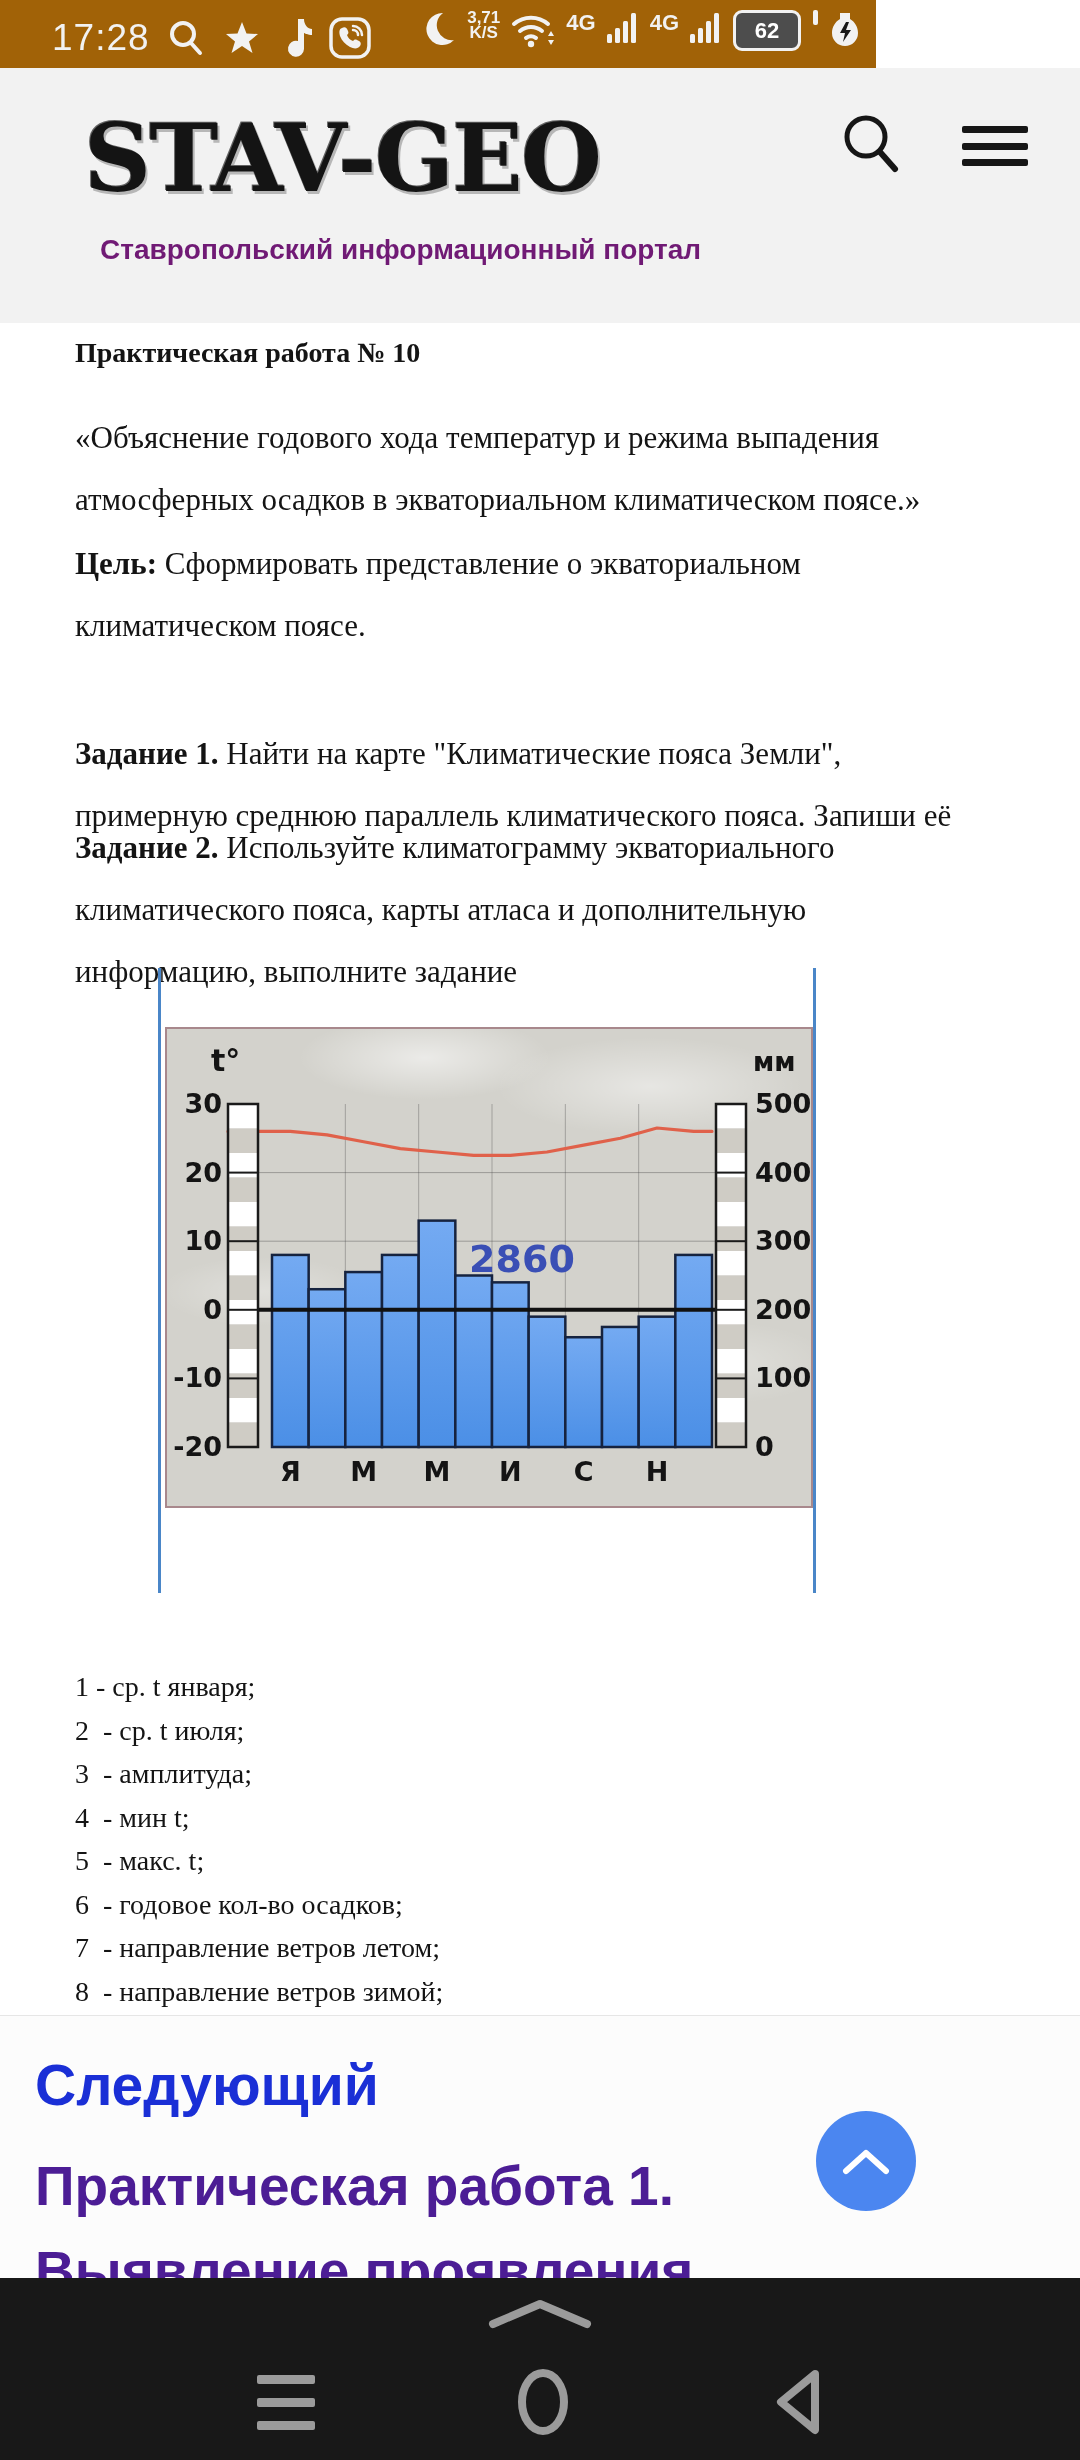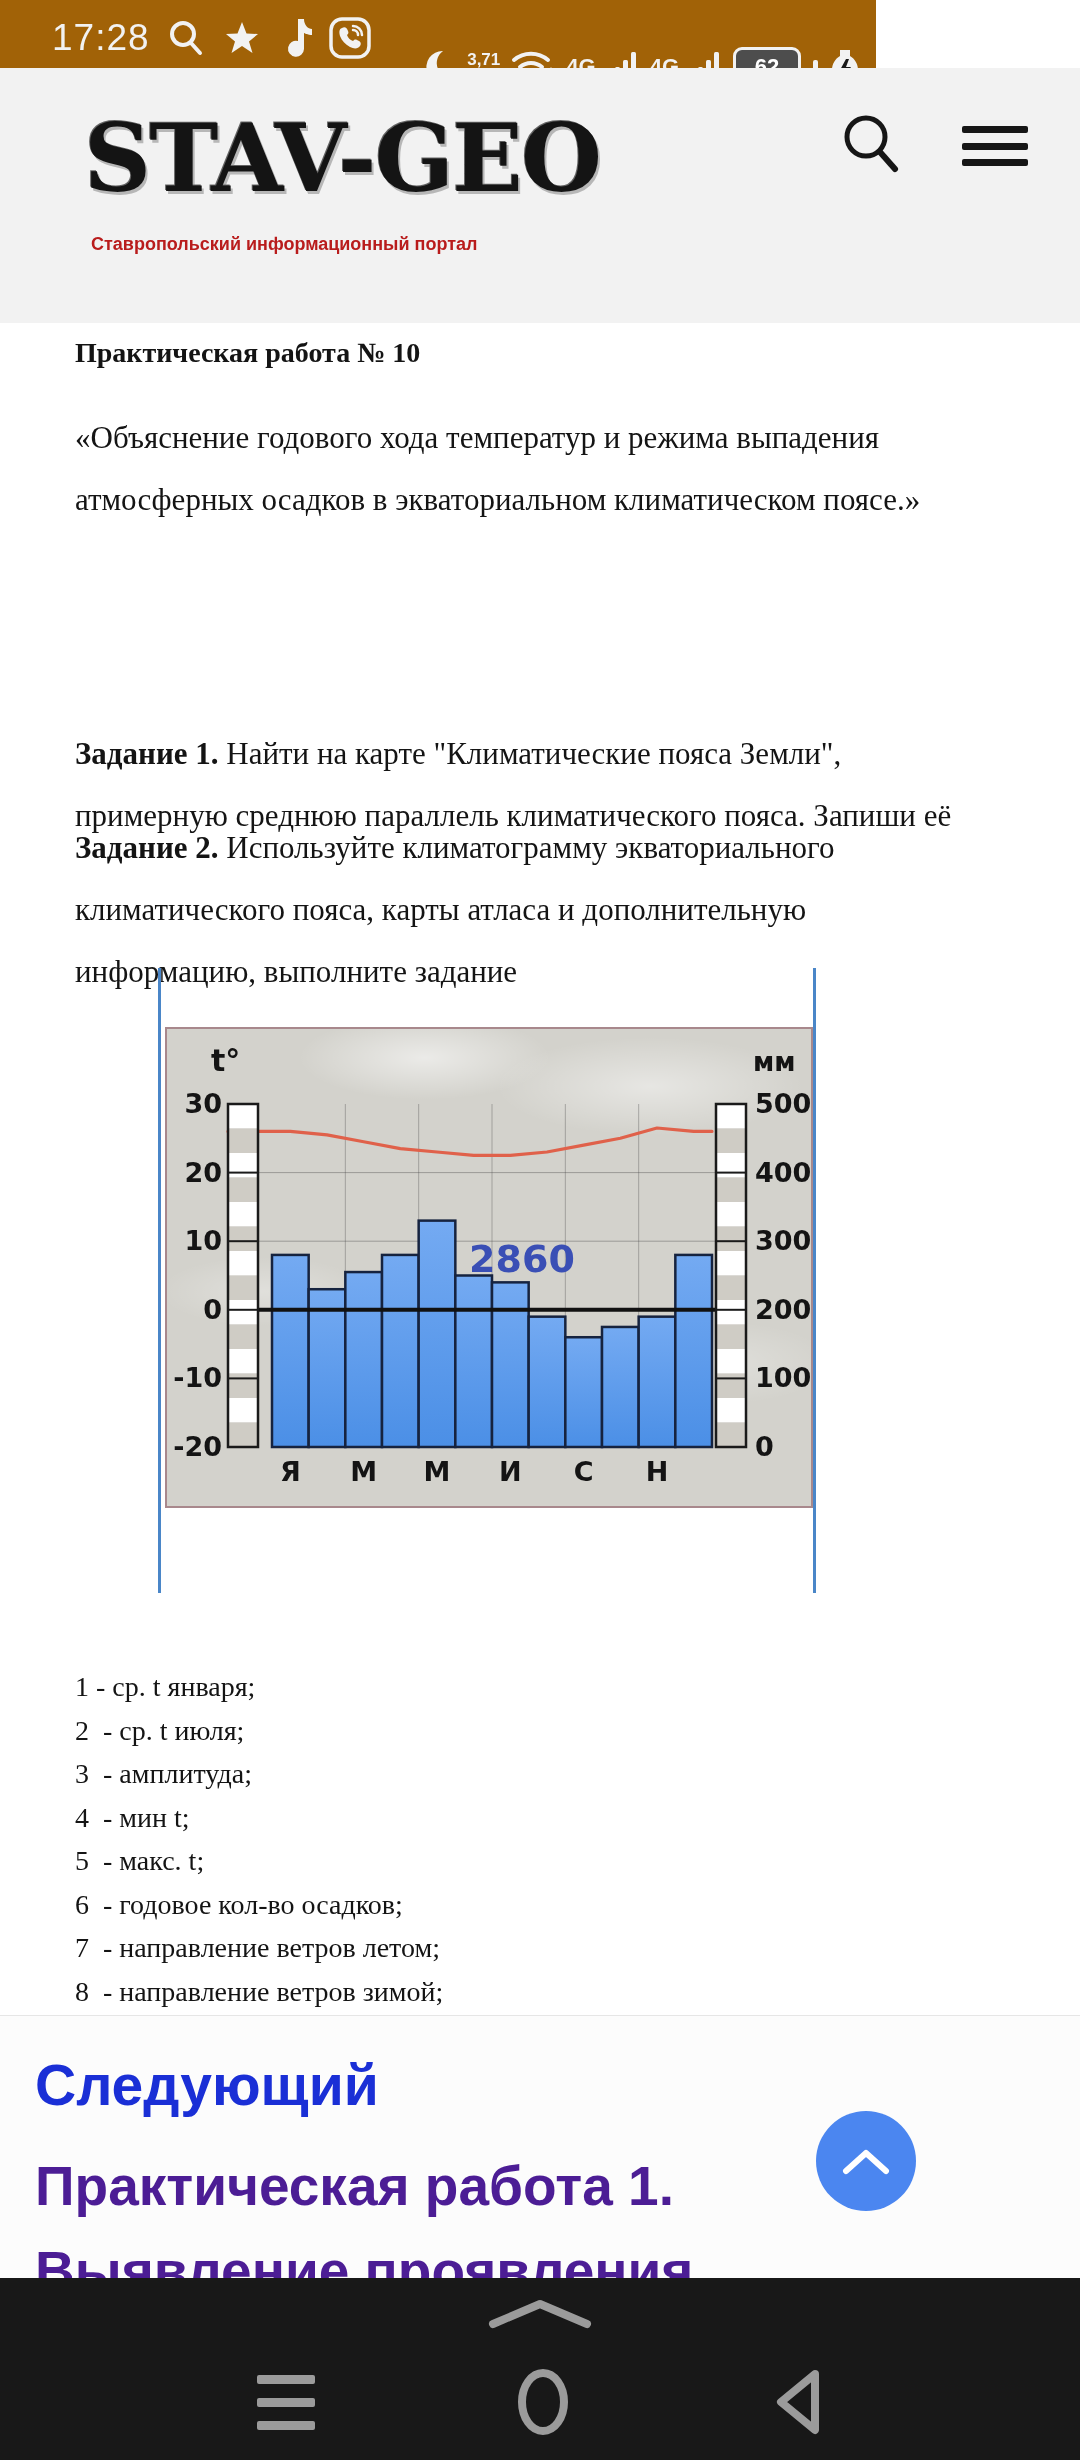--- a/index.html
+++ b/index.html
@@ -4,34 +4,34 @@
 <style>
   html,body{margin:0;padding:0;}
   body{width:1080px;height:2460px;position:relative;background:#ffffff;
        font-family:"Liberation Sans",sans-serif;overflow:hidden;}
   .abs{position:absolute;}
 
   
   .status-bar{left:0;top:0;width:876px;height:68px;background:#a16207;color:#f2f2f2;}
   .sb-left{position:absolute;left:52px;top:16px;display:flex;align-items:center;gap:16px;}
   .sb-time{font-size:37px;font-weight:400;letter-spacing:1px;}
-  .sb-right{position:absolute;right:14px;top:10px;display:flex;align-items:center;gap:10px;height:48px;margin-top:33px;}
+  .sb-right{position:absolute;right:14px;top:10px;display:flex;gap:10px;height:48px;}
   .speed{display:flex;flex-direction:column;align-items:center;line-height:15px;font-size:17px;font-weight:700;}
   .nettype{font-size:22px;font-weight:700;}
   .battery{position:relative;width:62px;height:35px;border:3px solid #f2f2f2;border-radius:9px;
            background:#4d4d4d;display:flex;align-items:center;justify-content:center;}
   .battery span{font-size:22px;font-weight:700;color:#fff;}
   .batt-nub{width:5px;height:15px;background:#f2f2f2;border-radius:2px;margin-left:2px;}
 
   
   .header{left:0;top:68px;width:1080px;height:255px;background:#f2f2f2;padding-left:8px;}
   .logo{position:absolute;left:84px;top:36px;font-family:"DejaVu Serif",serif;font-weight:700;
         font-size:93px;letter-spacing:-2px;color:#141414;
         text-shadow:2px 3px 0 rgba(110,110,110,.45), -1px -1px 0 rgba(0,0,0,.6);}
-  .tagline{position:absolute;left:91px;top:166px;font-size:18px;font-weight:700;color:#b91c1c;}
+  .tagline{position:absolute;left:100px;top:166px;font-size:28px;font-weight:700;color:#701a75;}
   .hdr-search{position:absolute;left:838px;top:43px;width:66px;height:66px;}
   .hdr-menu{position:absolute;left:962px;top:58px;width:66px;height:40px;display:flex;
             flex-direction:column;justify-content:space-between;}
   .hdr-menu i{display:block;height:7px;background:#161616;border-radius:2px;}
 
   
   .doc{left:0;top:323px;width:1080px;height:1692px;background:#ffffff;
        font-family:"Liberation Serif",serif;color:#141414;}
   .doc-title{position:absolute;left:75px;top:14px;font-size:28px;font-weight:700;}
   .para{position:absolute;left:75px;width:885px;font-size:31px;line-height:62px;}
@@ -137,20 +137,21 @@
       <i></i>
       <i></i>
       <i></i>
     </div>
 </div>
 
 <div class="abs doc">
   <div class="doc-title">Практическая работа № 10</div>
 
   <div class="para" style="top:84px"><b></b><span>«Объяснение годового хода температур и режима выпадения атмосферных осадков в экваториальном климатическом поясе.»</span></div>
+  <div class="para" style="top:210px"><b>Цель:</b><span> Сформировать представление о экваториальном климатическом поясе.</span></div>
   <div class="para" style="top:400px"><b>Задание 1.</b><span> Найти на карте "Климатические пояса Земли", примерную среднюю параллель климатического пояса. Запиши её</span></div>
   <div class="para" style="top:494px"><b>Задание 2.</b><span> Используйте климатограмму экваториального климатического пояса, карты атласа и дополнительную информацию, выполните задание</span></div>
 
   <div class="chart-wrap">
     <div class="vline" style="left:158px"></div>
     <div class="vline" style="left:813px"></div>
     <div class="chart-img">
       <svg id="climatogram" width="644" height="477" viewBox="0 0 644 477">
           <defs>
             <linearGradient id="barGrad" x1="0" y1="0" x2="0" y2="1">

